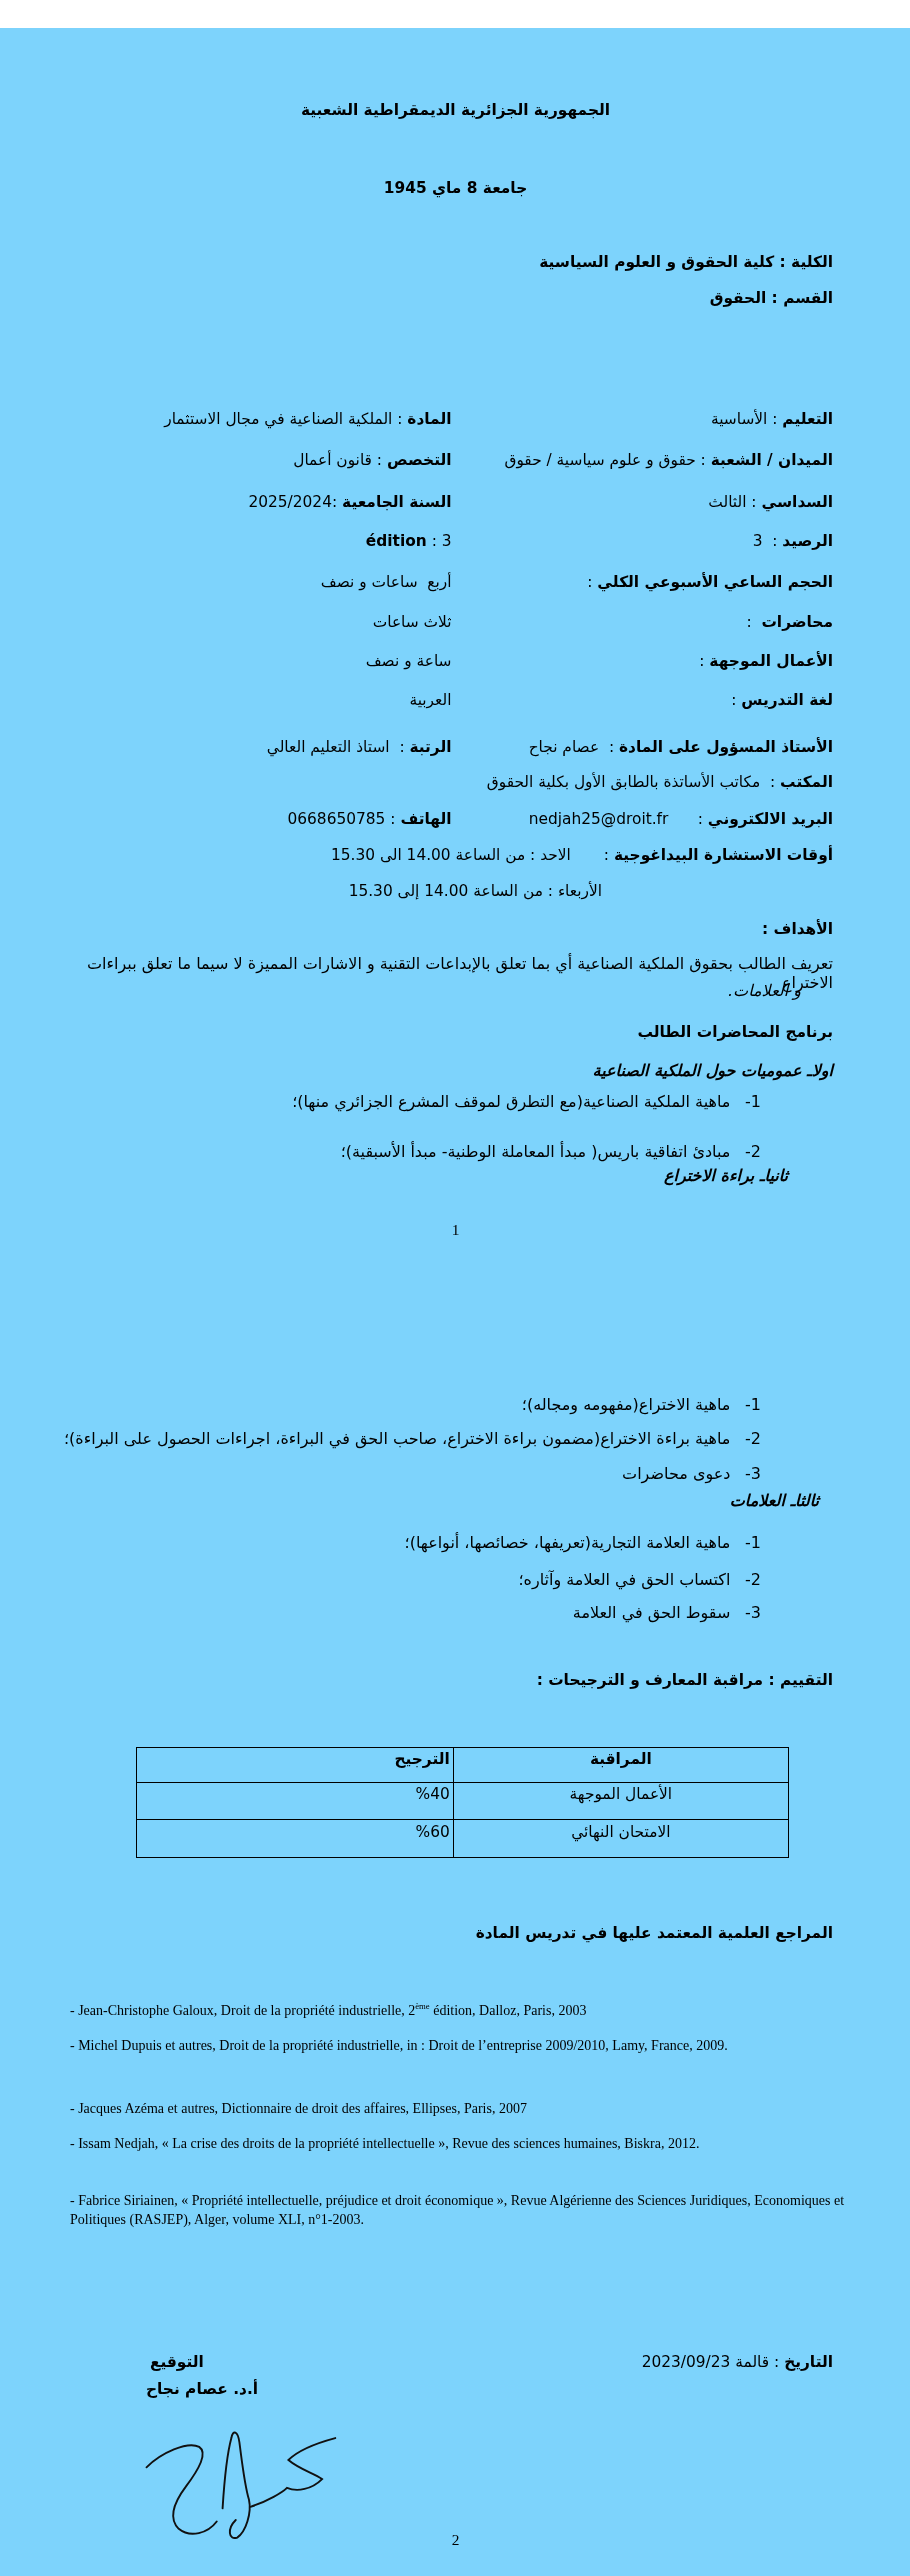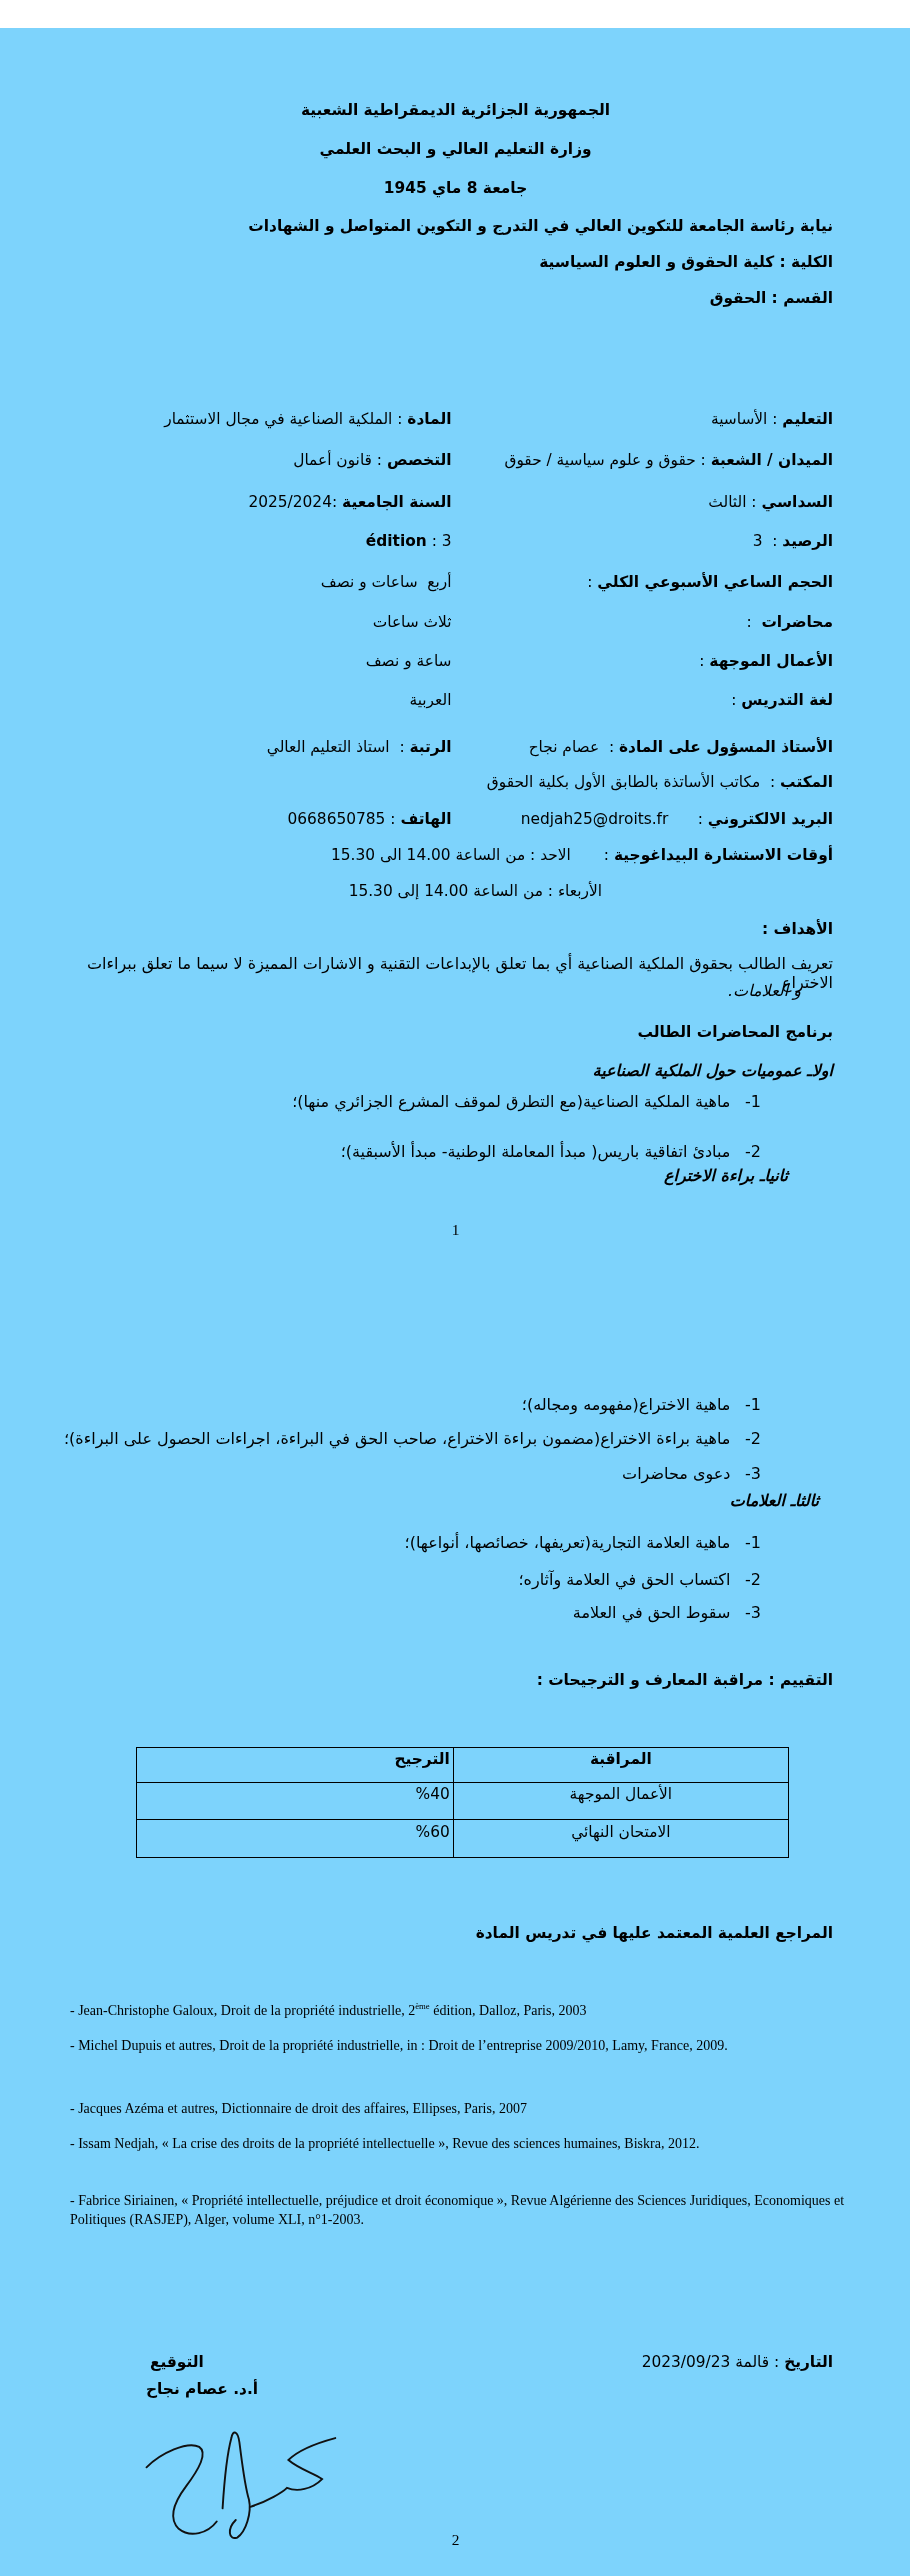--- a/index.html
+++ b/index.html
@@ -28,23 +28,21 @@
   table.grades tr.dr td{height:34px;}
   .sig{position:absolute;left:136px;top:2394px;}
   sup{font-size:0.62em;}
 </style>
 </head>
 <body>
 
 <div class="page">
 
   <div class="a c bold" style="top:73px">الجمهورية الجزائرية الديمقراطية الشعبية</div>
-  <div class="a c bold" style="top:112px">وزارة التعليم العالي و البحث العلمي</div>
   <div class="a c bold" style="top:151px">جامعة 8 ماي 1945</div>
-  <div class="a r bold" style="top:189px">نيابة رئاسة الجامعة للتكوين العالي في التدرج و التكوين المتواصل و الشهادات</div>
   <div class="a r bold" style="top:225px">الكلية : كلية الحقوق و العلوم السياسية</div>
   <div class="a r bold" style="top:261px">القسم : الحقوق</div>
 
 
   <div class="row" style="top:382px">
     <div class="cell"><b>التعليم</b><span> : الأساسية</span></div>
     <div class="cell"><b>المادة</b><span> : الملكية الصناعية في مجال الاستثمار</span></div>
   </div>
   <div class="row" style="top:423px">
     <div class="cell"><b>الميدان / الشعبة</b><span> : حقوق و علوم سياسية / حقوق</span></div>
@@ -75,21 +73,21 @@
     <div class="cell"><b></b><span>العربية</span></div>
   </div>
   <div class="row" style="top:710px">
     <div class="cell"><b>الأستاذ المسؤول على المادة</b><span> :  عصام نجاح</span></div>
     <div class="cell"><b>الرتبة</b><span> :  استاذ التعليم العالي</span></div>
   </div>
 
   <div class="a r" style="top:745px"><b>المكتب</b><span> :  مكاتب الأساتذة بالطابق الأول بكلية الحقوق</span></div>
 
   <div class="row" style="top:782px">
-    <div class="cell"><b>البريد الالكتروني</b><span> :      nedjah25@droits.fr</span></div>
+    <div class="cell"><b>البريد الالكتروني</b><span> :      nedjah25@droit.fr</span></div>
     <div class="cell"><b>الهاتف</b><span> : 0668650785</span></div>
   </div>
 
   <div class="a r" style="top:818px"><b>أوقات الاستشارة البيداغوجية</b><span> :</span><span style="margin-right:33px">الاحد : من الساعة 14.00 الى 15.30</span></div>
   <div class="a" style="top:854px; right:309px">الأربعاء : من الساعة 14.00 إلى 15.30</div>
 
   <div class="a r bold" style="top:892px">الأهداف :</div>
   <div class="para" style="top:926px; right:78px; left:66px">تعريف الطالب  بحقوق الملكية الصناعية أي بما تعلق بالإبداعات التقنية و الاشارات المميزة لا سيما ما تعلق ببراءات الاختراع</div>
   <div class="a fs22" style="top:953px; right:110px">و العلامات.</div>
 

